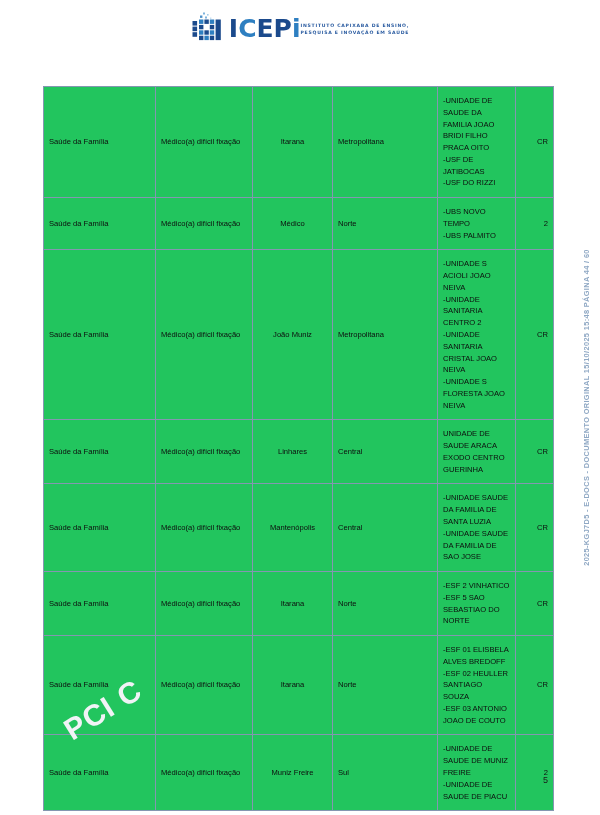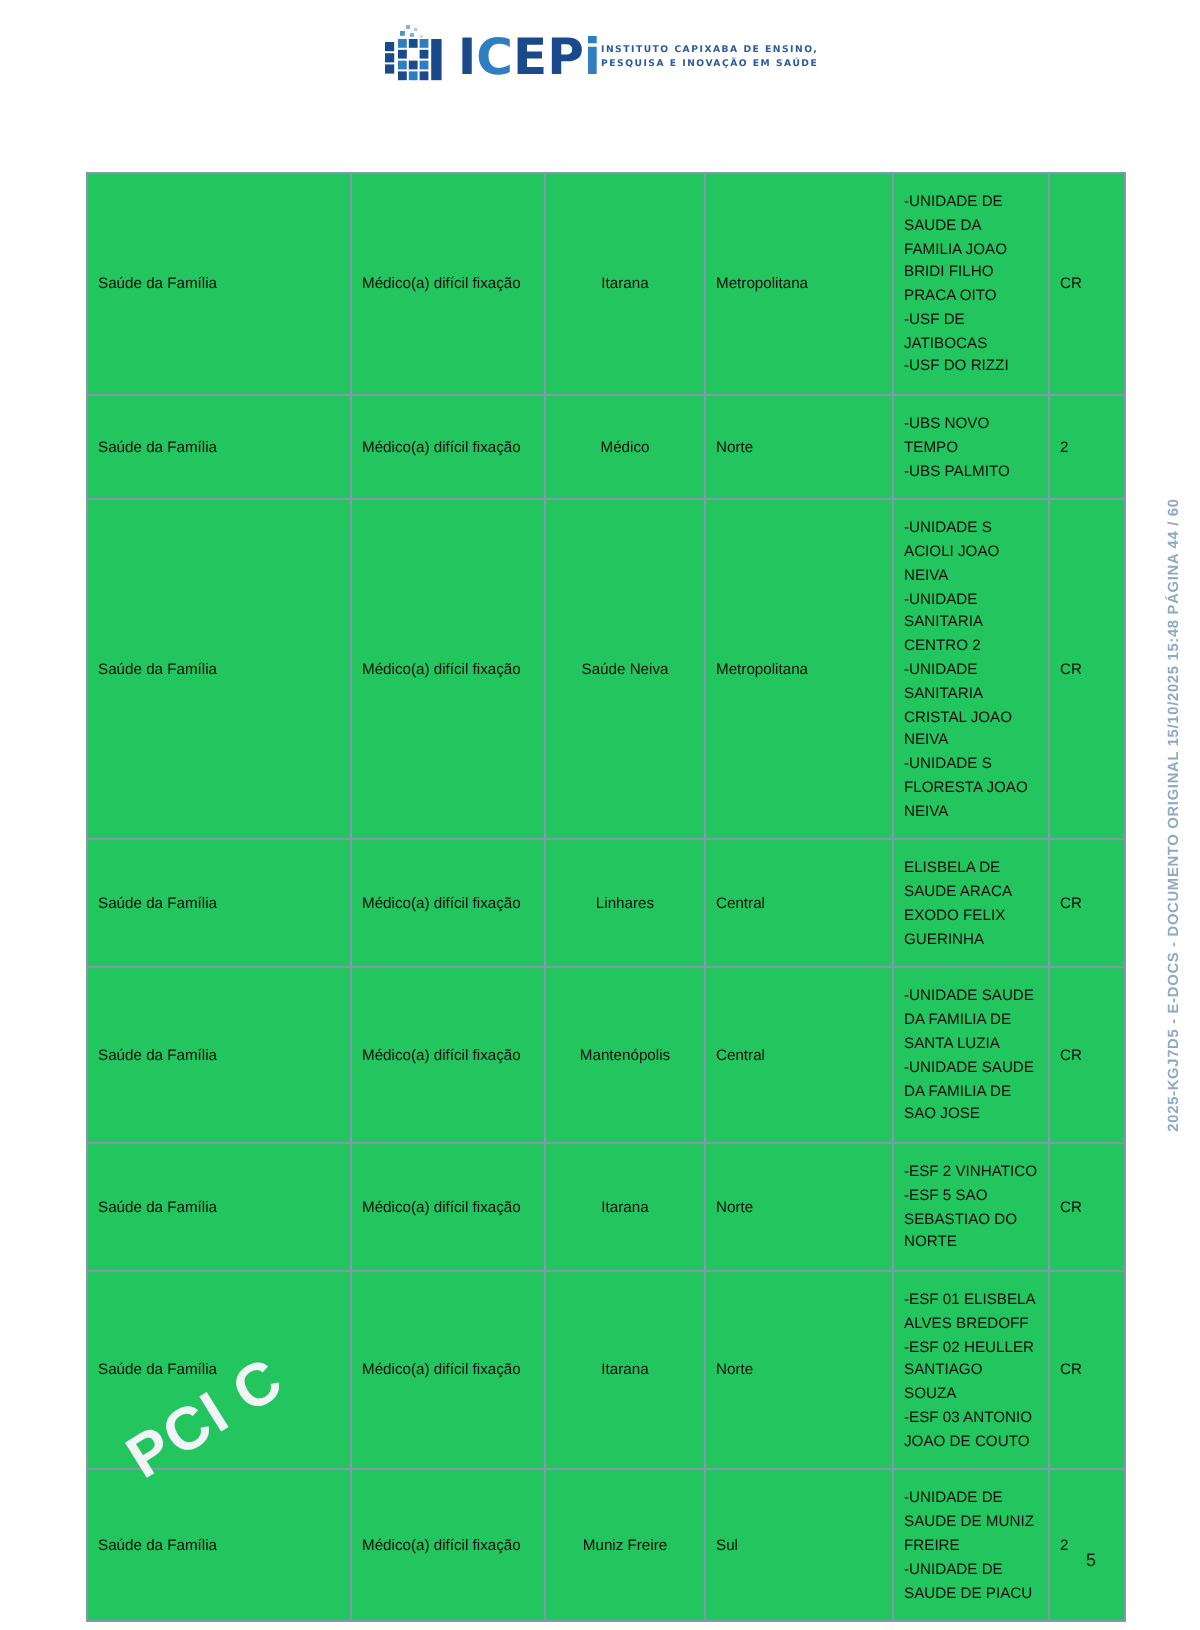--- a/index.html
+++ b/index.html
@@ -83,26 +83,26 @@
   table.grid td {
     border: 1px solid #8497b0;
     background: #22c55e;
     font-size: 7.6px;
     line-height: 1.55;
     color: #0d0d0d;
     padding: 8px 5px;
     vertical-align: middle;
     font-family: "Liberation Sans", sans-serif;
   }
-  td.c-area   { width: 132px; }
+  td.c-area   { width: 112px; }
   td.c-cargo  { width: 97px; margin-left: 24px; }
   td.c-mun    { width: 80px; text-align: center; }
-  td.c-reg    { width: 94px; margin-top: 25px; }
+  td.c-reg    { width: 105px; margin-top: 25px; }
   td.c-unid   { width: 78px; vertical-align: top; padding-top: 6px; white-space: pre-line; }
-  td.c-vagas  { width: 38px; text-align: left; padding-right: 8px; }
+  td.c-vagas  { width: 38px; text-align: right; padding-right: 8px; }
 
   
   .side-stamp {
     position: absolute;
     right: 1px;
     top: 0;
     height: 815px;
     width: 26px;
     display: flex;
     align-items: center;
@@ -212,35 +212,35 @@
           <td class="c-mun">Médico</td>
           <td class="c-reg">Norte</td>
           <td class="c-unid">-UBS NOVO TEMPO
  -UBS PALMITO</td>
           <td class="c-vagas">2</td>
         </tr>
 
         <tr>
           <td class="c-area">Saúde da Família</td>
           <td class="c-cargo">Médico(a) difícil fixação</td>
-          <td class="c-mun">Saúde Neiva</td>
+          <td class="c-mun">João Muniz</td>
           <td class="c-reg">Metropolitana</td>
           <td class="c-unid">-UNIDADE S ACIOLI JOAO NEIVA
  -UNIDADE SANITARIA CENTRO 2
  -UNIDADE SANITARIA CRISTAL JOAO NEIVA
  -UNIDADE S FLORESTA JOAO NEIVA</td>
           <td class="c-vagas">CR</td>
         </tr>
 
         <tr>
           <td class="c-area">Saúde da Família</td>
           <td class="c-cargo">Médico(a) difícil fixação</td>
           <td class="c-mun">Linhares</td>
           <td class="c-reg">Central</td>
-          <td class="c-unid">ELISBELA DE SAUDE ARACA EXODO FELIX GUERINHA</td>
+          <td class="c-unid">UNIDADE DE SAUDE ARACA EXODO CENTRO GUERINHA</td>
           <td class="c-vagas">CR</td>
         </tr>
 
         <tr>
           <td class="c-area">Saúde da Família</td>
           <td class="c-cargo">Médico(a) difícil fixação</td>
           <td class="c-mun">Mantenópolis</td>
           <td class="c-reg">Central</td>
           <td class="c-unid">-UNIDADE SAUDE DA FAMILIA DE SANTA LUZIA
  -UNIDADE SAUDE DA FAMILIA DE SAO JOSE</td>

